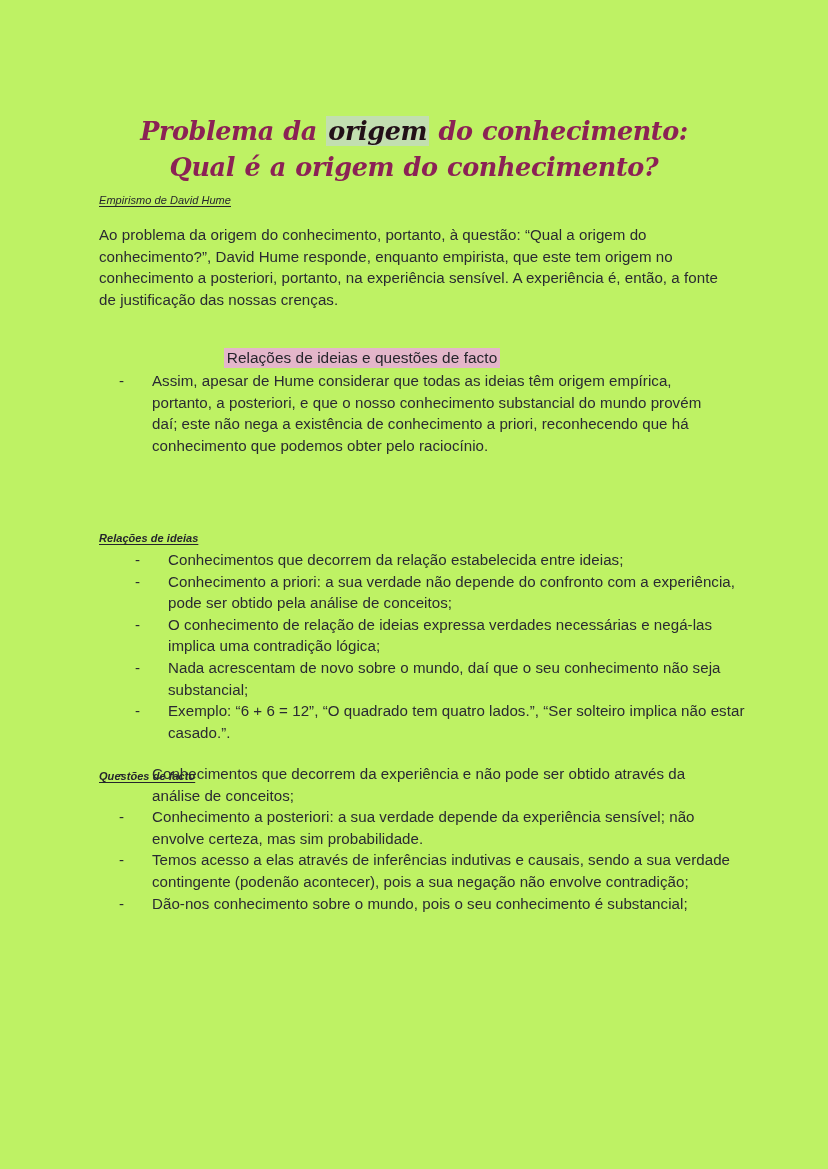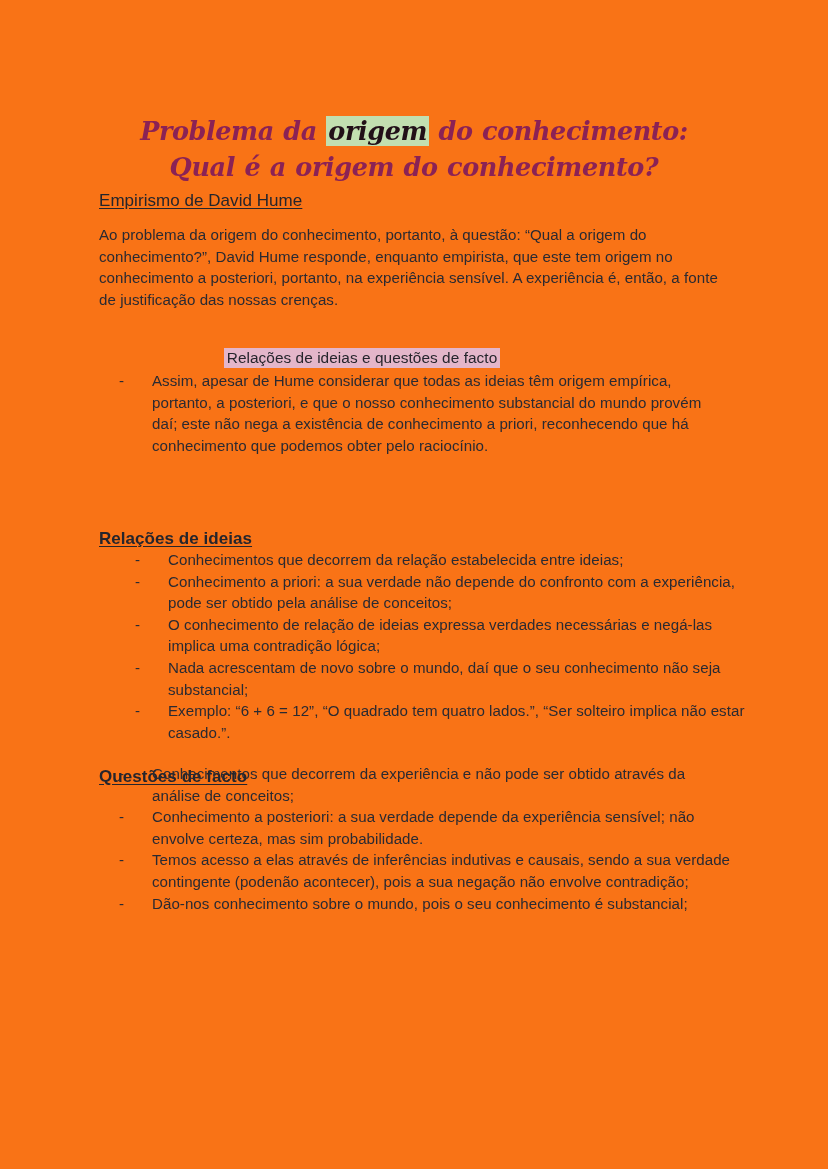--- a/index.html
+++ b/index.html
@@ -12,21 +12,21 @@
     height: 1169px;
     position: relative;
     overflow: hidden;
     font-family: "Liberation Sans", sans-serif;
     -webkit-font-smoothing: antialiased;
   }
 
   .page {
     position: absolute;
     inset: 0;
-    background: #f97316;
+    background: #bef264;
     padding: 12px;
   }
 
   
   .doc-title {
     position: absolute;
     left: 112px;
     top: 96px;
     width: 604px;
     text-align: center;
@@ -53,26 +53,27 @@
     font-family: "Liberation Sans", sans-serif;
     font-size: 15.1px;
     line-height: 21.6px;
     color: #2a2a32;
     letter-spacing: 0.05px;
   }
 
   .section-heading {
     position: absolute;
     font-family: "Liberation Sans", sans-serif;
-    font-size: 17px;
+    font-size: 11px;
     line-height: 21.6px;
     color: #25252c;
     text-decoration: underline;
     text-underline-offset: 2px;
     letter-spacing: 0.05px;
+    font-style: italic;
   }
   .section-heading.bold { font-weight: bold; }
 
   
   .hl-heading {
     position: absolute;
     width: 724px;
     left: 0;
     text-align: center;
     font-family: "Liberation Sans", sans-serif;

